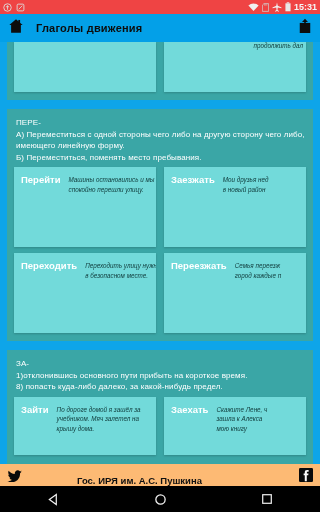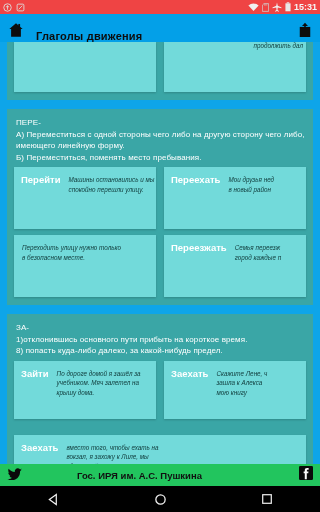--- a/index.html
+++ b/index.html
@@ -18,21 +18,21 @@
     padding: 0 3px; color: #f0f0f0;
   }
   .sb-left { display: flex; align-items: center; gap: 4px; }
   .sb-right { margin-left: auto; display: flex; align-items: center; gap: 3px; }
   .sb-clock { font-size: 9px; font-weight: bold; color: #f5f5f5; letter-spacing: 0; }
   .sb-ico { display: block; }
 
   
   .appbar {
     height: 28px; background: #03a0e8;
-    display: flex; align-items: flex-end;
+    display: flex; align-items: center;
     padding: 0 8px; gap: 12px;
   }
   .appbar-title {
     color: #0d0d0d; font-size: 11px; font-weight: bold;
     white-space: nowrap; letter-spacing: .2px;
   }
   .appbar-spacer { flex: 1; }
 
   
   .content {
@@ -48,21 +48,21 @@
   .section-head {
     color: #ffffff; font-size: 8px; line-height: 11.5px;
     padding: 1px 9px 4px 9px; letter-spacing: .1px;
   }
   .section-head div { white-space: nowrap; }
 
   .row { display: flex; gap: 8px; padding: 0 7px; }
   .card {
     background: #72dada;
     flex: 1 1 0; min-width: 0;
-    height: 62px;
+    height: 80px;
     padding: 6px 0 0 0;
     display: flex;
     box-shadow: 0 1px 2px rgba(0,0,0,.18);
     overflow: hidden;
   }
   .card.tall { height: 58px; }
   .card-term {
     color: #ffffff; font-size: 9.5px; font-weight: bold;
     padding: 1px 0 0 7px; white-space: nowrap; flex: 0 0 auto;
   }
@@ -83,22 +83,22 @@
   }
   .clip-card .tail {
     position: absolute; right: 3px; top: 0;
     color: #0f3a3a; font-size: 6.3px; font-style: italic;
     white-space: nowrap;
   }
 
   
   .socialbar {
     position: absolute; left: 0; right: 0; bottom: 26px;
-    height: 22px; background: #22c55e;
-    display: flex; align-items: center; padding: 0 7px;
+    height: 22px; background: #fdba74;
+    display: flex; align-items: flex-end; padding: 0 7px;
   }
   .social-title {
     color: #111; font-size: 9.5px; font-weight: bold;
     margin-left: 55px; white-space: nowrap;
   }
   .social-spacer { flex: 1; }
 
   
   .navbar {
     position: absolute; left: 0; right: 0; bottom: 0;
@@ -193,30 +193,31 @@
 
       <div class="row" style="margin-bottom:6px;">
         <div class="card">
           <span class="card-term">Перейти</span>
           <span class="card-ex">
             <div>Машины остановились и мы</div>
             <div>спокойно перешли улицу.</div>
           </span>
         </div>
         <div class="card">
-          <span class="card-term">Переехать</span>
+          <span class="card-term">Заезжать</span>
           <span class="card-ex">
             <div>Мои друзья нед</div>
             <div>в новый район</div>
           </span>
         </div>
       </div>
 
       <div class="row">
         <div class="card">
+          <span class="card-term">Переходить</span>
           <span class="card-ex">
             <div>Переходить улицу нужно только</div>
             <div>в безопасном месте.</div>
           </span>
         </div>
         <div class="card">
           <span class="card-term">Переезжать</span>
           <span class="card-ex">
             <div>Семья переезж</div>
             <div>город каждые п</div>

